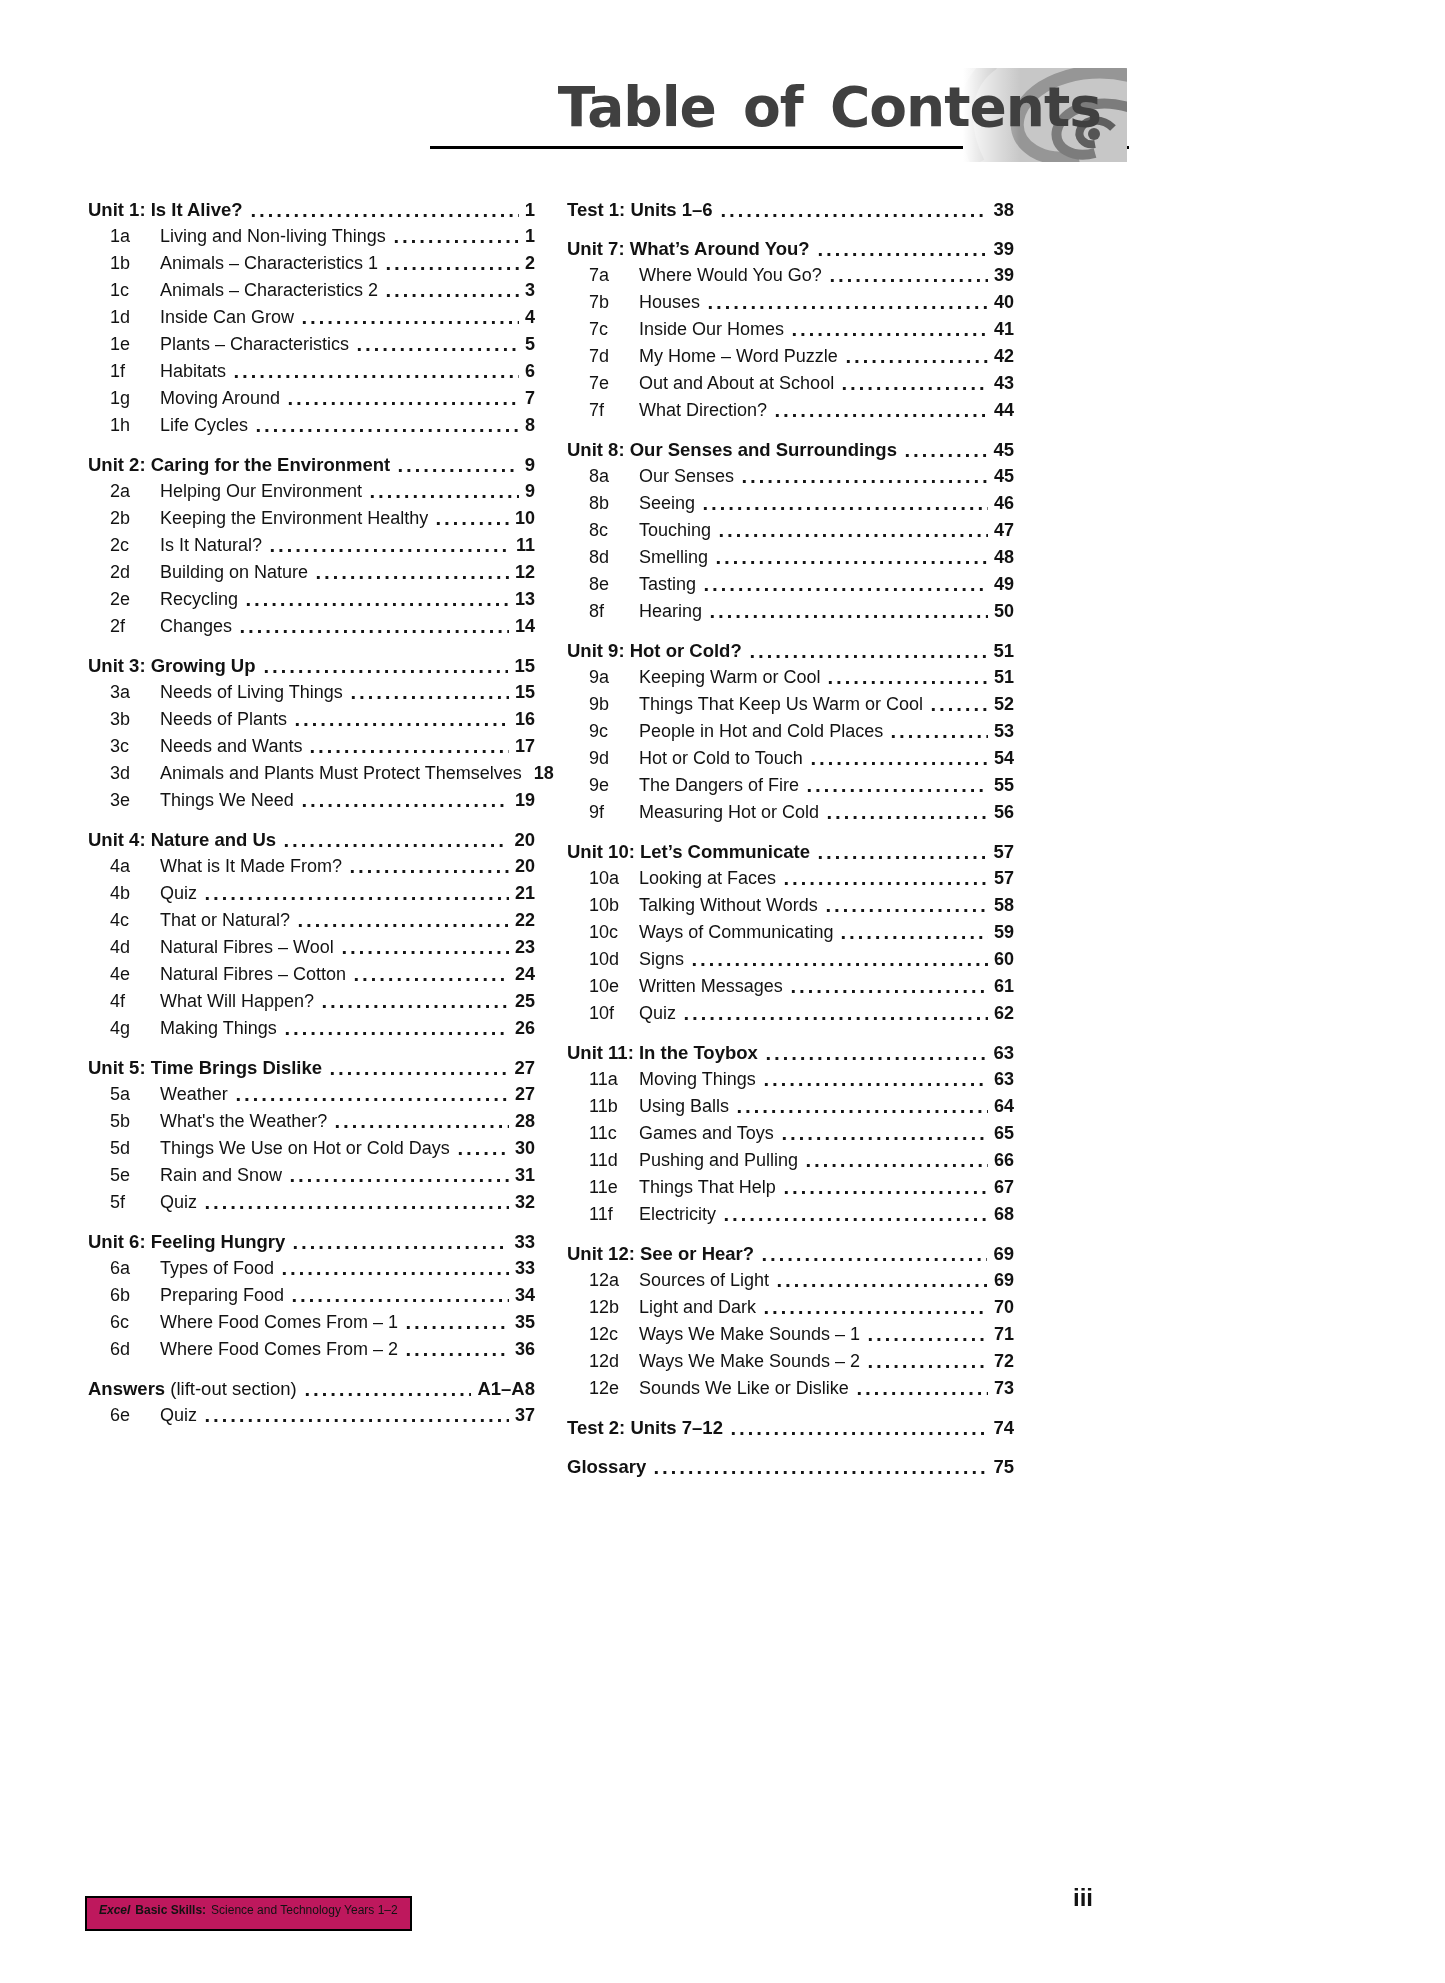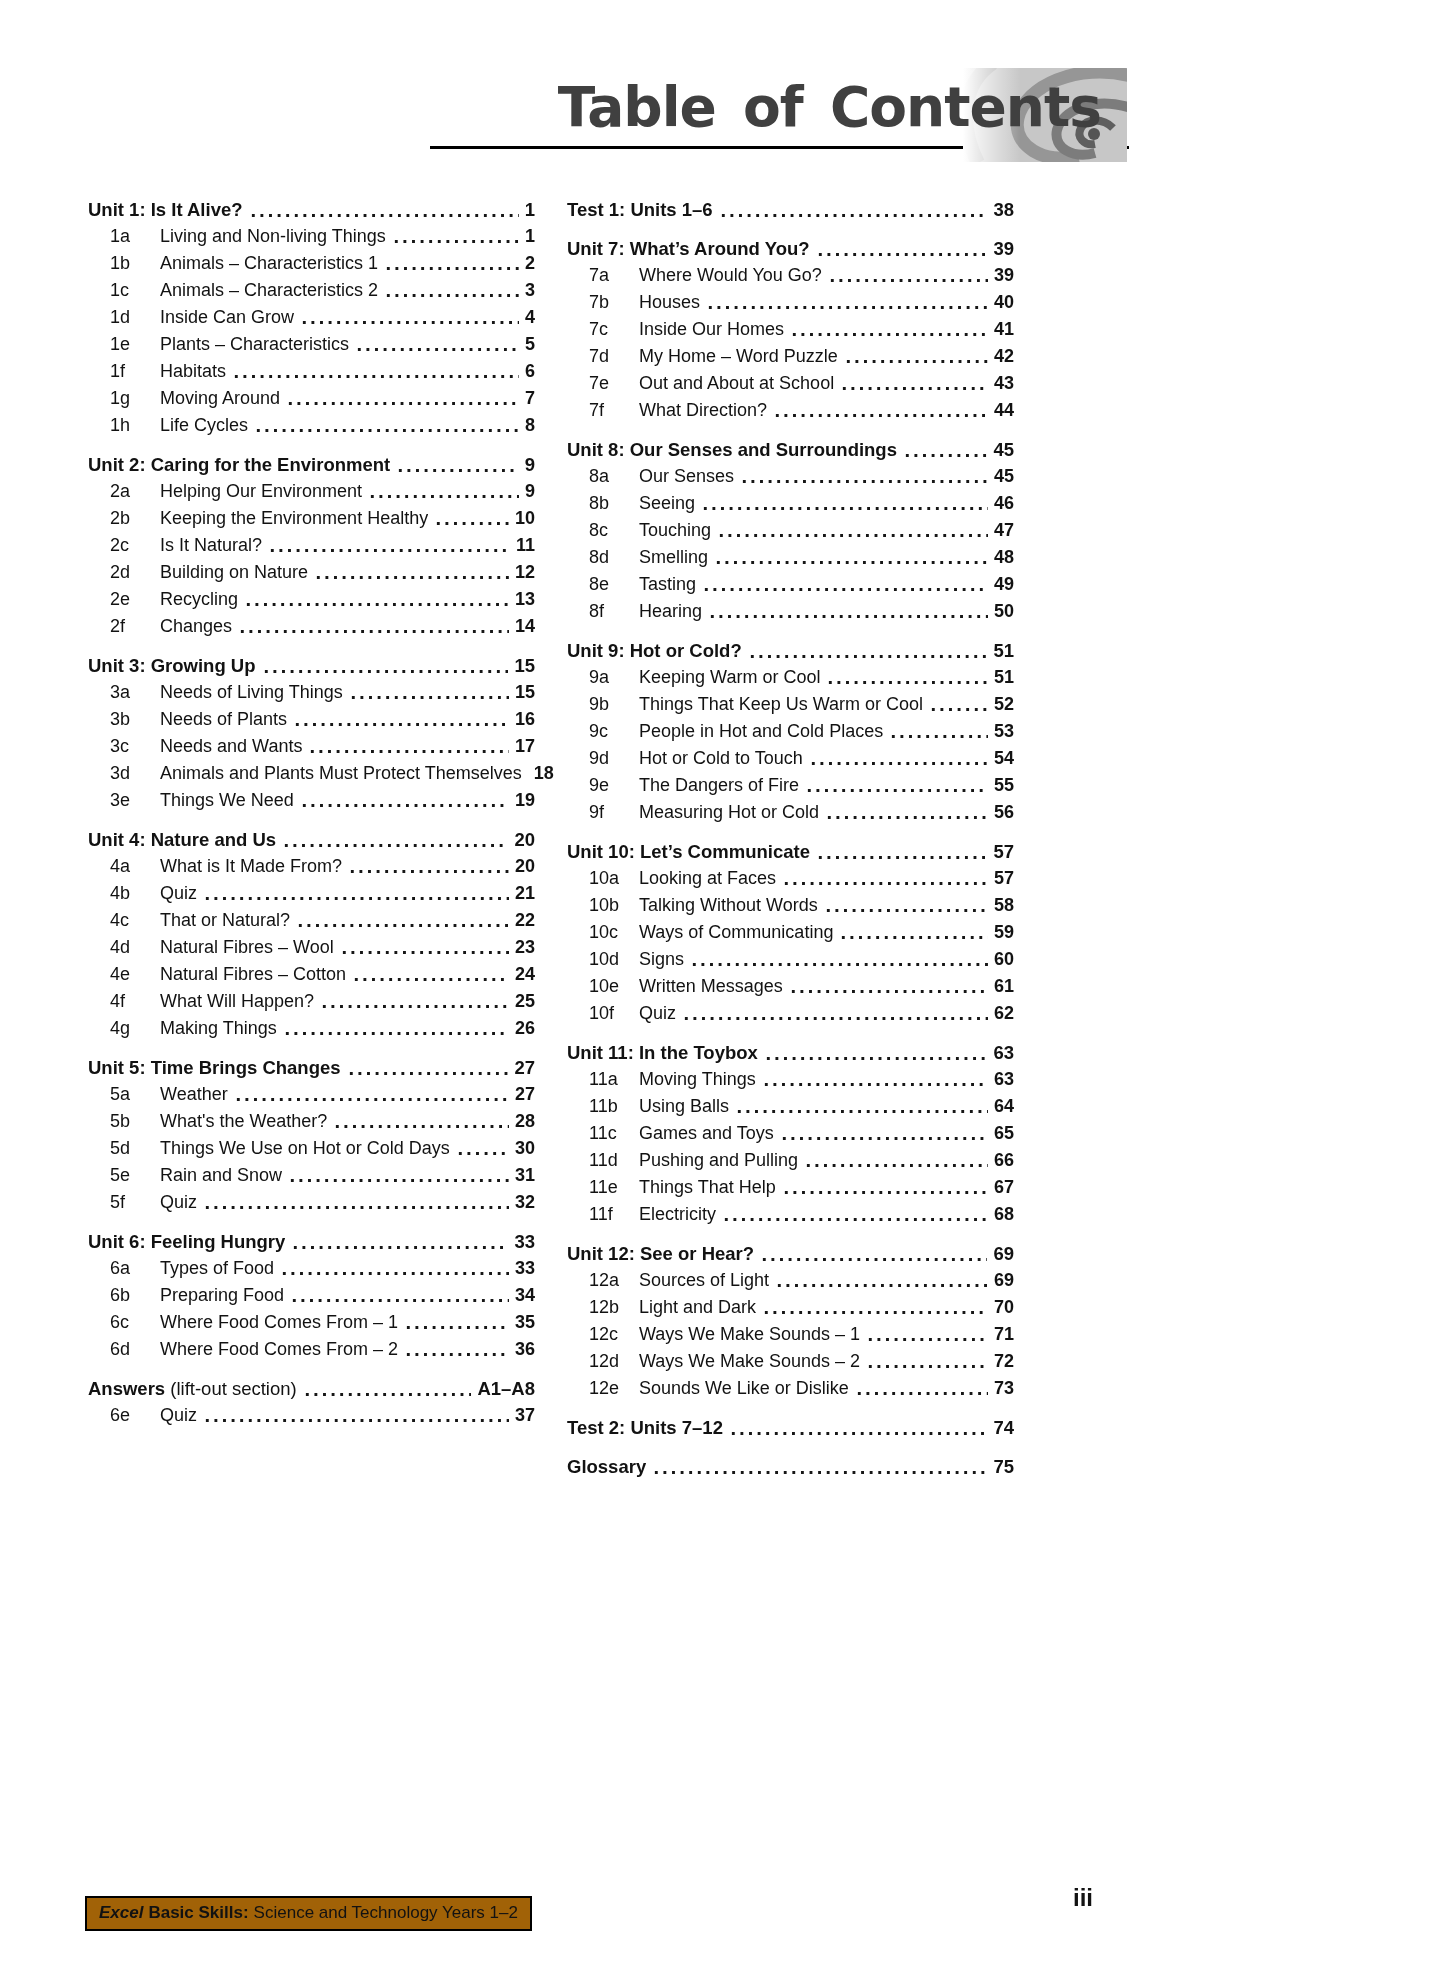--- a/index.html
+++ b/index.html
@@ -54,22 +54,22 @@
     background-image: radial-gradient(circle, #161616 1.5px, rgba(0,0,0,0) 1.75px);
     background-size: 8.6px 3.4px;
     background-position: 0 100%;
     background-repeat: repeat-x;
   }
   .pg { flex: none; font-weight: bold; }
 
   
   .footer-box {
     position: absolute; left: 85px; top: 1896px;
-    border: 2px solid #000; padding: 5px 12px 6px 12px;
-    font-size: 17px; white-space: nowrap; background: #a16207;
+    border: 2px solid #000; padding: 5px 12px 12px 12px;
+    font-size: 12px; white-space: nowrap; background: #be185d;
   }
   .footer-box .brand { font-style: italic; font-weight: bold; }
   .footer-box .series { font-weight: bold; margin-left: 5px; }
   .footer-box .resttext { margin-left: 5px; }
   .page-number {
     position: absolute; top: 1884px; right: 352px;
     font-size: 24px; font-weight: bold;
   }
 </style>
 </head>
@@ -278,21 +278,21 @@
         </div>
         <div class="row entry">
           <span class="code">4g</span>
           <span class="e-title">Making Things</span>
           <span class="dots"></span>
           <span class="pg">26</span>
         </div>
       </div>
       <div class="block">
         <div class="row heading">
-          <span class="h-label">Unit 5: Time Brings Changes</span>
+          <span class="h-label">Unit 5: Time Brings Dislike</span>
           <span class="dots"></span>
           <span class="pg">27</span>
         </div>
         <div class="row entry">
           <span class="code">5a</span>
           <span class="e-title">Weather</span>
           <span class="dots"></span>
           <span class="pg">27</span>
         </div>
         <div class="row entry">

